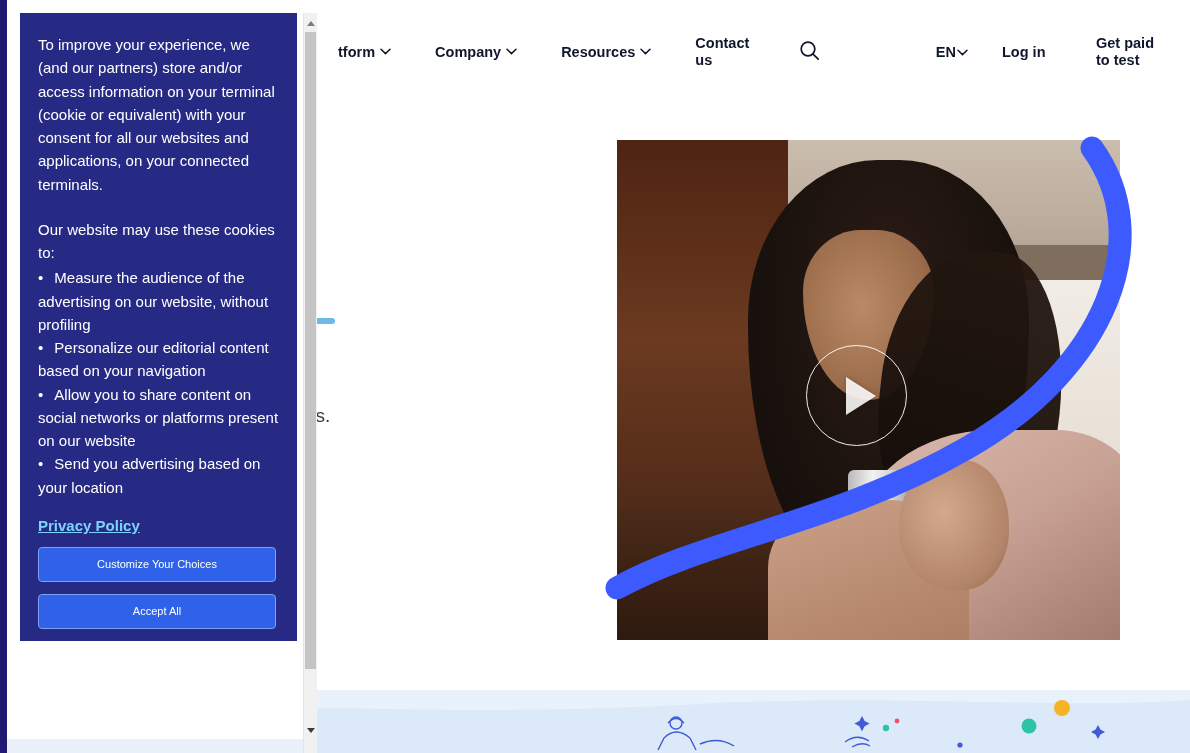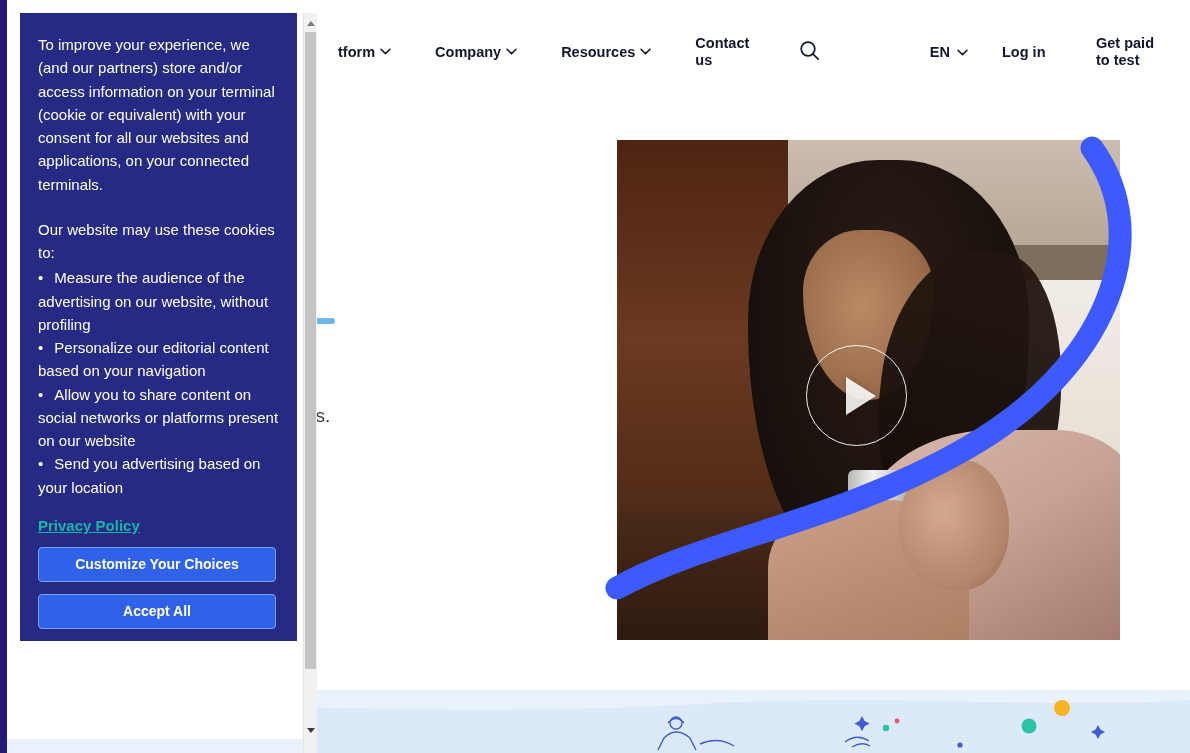--- a/index.html
+++ b/index.html
@@ -20,21 +20,21 @@
     display:flex;align-items:center;gap:5px;
     font-size:14.5px;font-weight:700;color:#10162b;
     padding:0 22px;white-space:normal;max-width:62px;line-height:1.15;
     cursor:pointer;
   }
   .nav-item.wide{max-width:none;white-space:nowrap;}
   .nav-item .caret{display:inline-block;}
   .caret svg{display:block;}
   .nav-right{position:absolute;right:16px;top:0;height:104px;display:flex;align-items:center;}
   .search-btn{padding:0 20px;display:flex;align-items:center;cursor:pointer;}
-  .lang{display:flex;align-items:center;gap:7px;font-size:14.5px;font-weight:700;color:#10162b;padding:0 18px;cursor:pointer;}
+  .lang{display:flex;align-items:center;gap:1px;font-size:14.5px;font-weight:700;color:#10162b;padding:0 18px;cursor:pointer;}
   .nav-plain{
     font-size:14.5px;font-weight:700;color:#10162b;line-height:1.15;
     padding:0 16px;width:62px;cursor:pointer;
   }
   .req-trial{
     margin-left:16px;width:134px;height:70px;border:1.6px solid #3b5bd6;border-radius:36px;
     display:flex;align-items:center;justify-content:center;text-align:center;
     color:#3b5bd6;font-size:14.5px;font-weight:600;line-height:1.35;cursor:pointer;background:#fff;
   }
 
@@ -157,27 +157,27 @@
     font-family:"Liberation Sans", sans-serif;
   }
   #cookie-body p.lead{margin-bottom:22px;}
   #cookie-body p.subhead{margin-bottom:2px;}
   .ck-li{
     color:#fff;font-size:15px;line-height:1.57;margin:0;
     text-indent:0;padding-left:0;
   }
   .ck-li .dot{display:inline-block;width:8px;}
   #cookie-policy{
-    display:inline-block;margin-top:18px;color:#14b8a6;font-size:15px;font-weight:700;
+    display:inline-block;margin-top:18px;color:#7dd3fc;font-size:15px;font-weight:700;
     text-decoration:underline;cursor:pointer;
   }
   .ck-btn{
     display:block;width:236px;height:33px;margin-top:12px;
     background:#2f62e8;border:1.4px solid #7aa2f7;border-radius:4px;
-    color:#fff;font-size:14px;font-weight:700;
+    color:#fff;font-size:11px;font-weight:400;
     display:flex;align-items:center;justify-content:center;cursor:pointer;
   }
   
   #ck-scrollbar{
     position:absolute;left:303px;top:13px;width:13px;height:740px;background:#f1f1f1;
     border-left:1px solid #e4e4e4;
   }
   #ck-sb-up,#ck-sb-down{
     position:absolute;left:0;width:13px;height:13px;display:flex;align-items:center;justify-content:center;cursor:pointer;
   }

